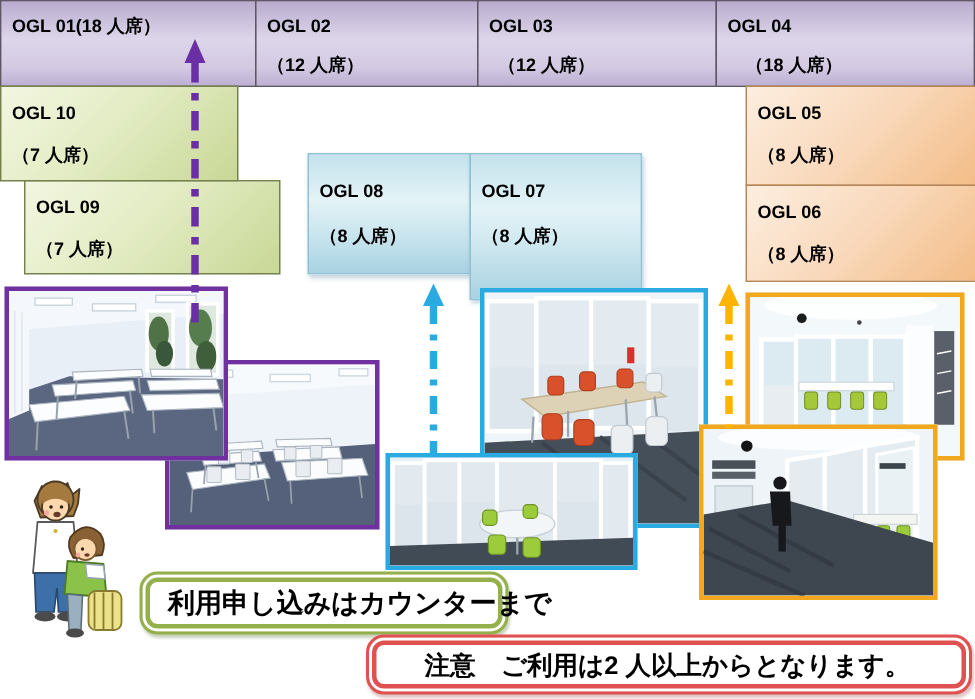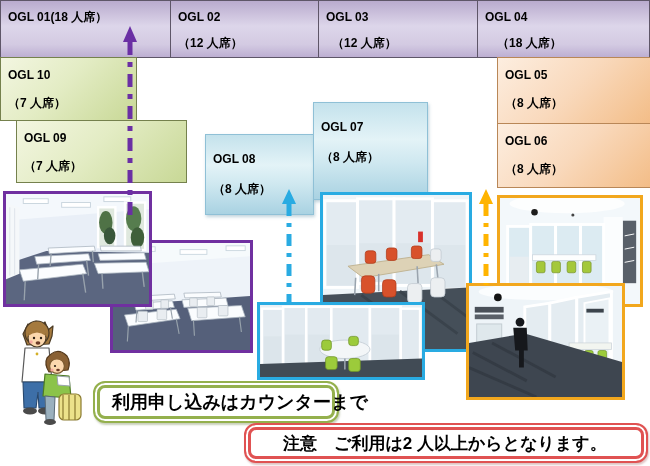--- a/index.html
+++ b/index.html
@@ -70,30 +70,30 @@
   </div>
   <div class="cell purple" style="left:318px;top:0;width:160px;height:58px;">
     <span class="l1">OGL 03</span>
     <span class="l2" style="padding-left:6px;">（12 人席）</span>
   </div>
   <div class="cell purple" style="left:477px;top:0;width:173px;height:58px;">
     <span class="l1">OGL 04</span>
     <span class="l2" style="padding-left:12px;">（18 人席）</span>
   </div>
 
-  <div class="cell greencell" style="left:0;top:57px;width:137px;height:64px;">
+  <div class="cell greencell" style="left:0;top:57px;width:159px;height:64px;">
     <span class="l1">OGL 10</span>
     <span class="l2">（7 人席）</span>
   </div>
   <div class="cell greencell" style="left:16px;top:120px;width:171px;height:63px;">
     <span class="l1">OGL 09</span>
     <span class="l2">（7 人席）</span>
   </div>
 
-  <div class="cell bluecell" style="left:205px;top:102px;width:109px;height:81px;margin-top:32px;">
+  <div class="cell bluecell" style="left:205px;top:102px;width:109px;height:81px;">
     <span class="l1">OGL 08</span>
     <span class="l2">（8 人席）</span>
   </div>
   <div class="cell bluecell" style="left:313px;top:102px;width:115px;height:98px;">
     <span class="l1">OGL 07</span>
     <span class="l2">（8 人席）</span>
   </div>
 
   <div class="cell orangecell" style="left:477px;top:57px;width:173px;height:67px;">
     <span class="l1">OGL 05</span>

